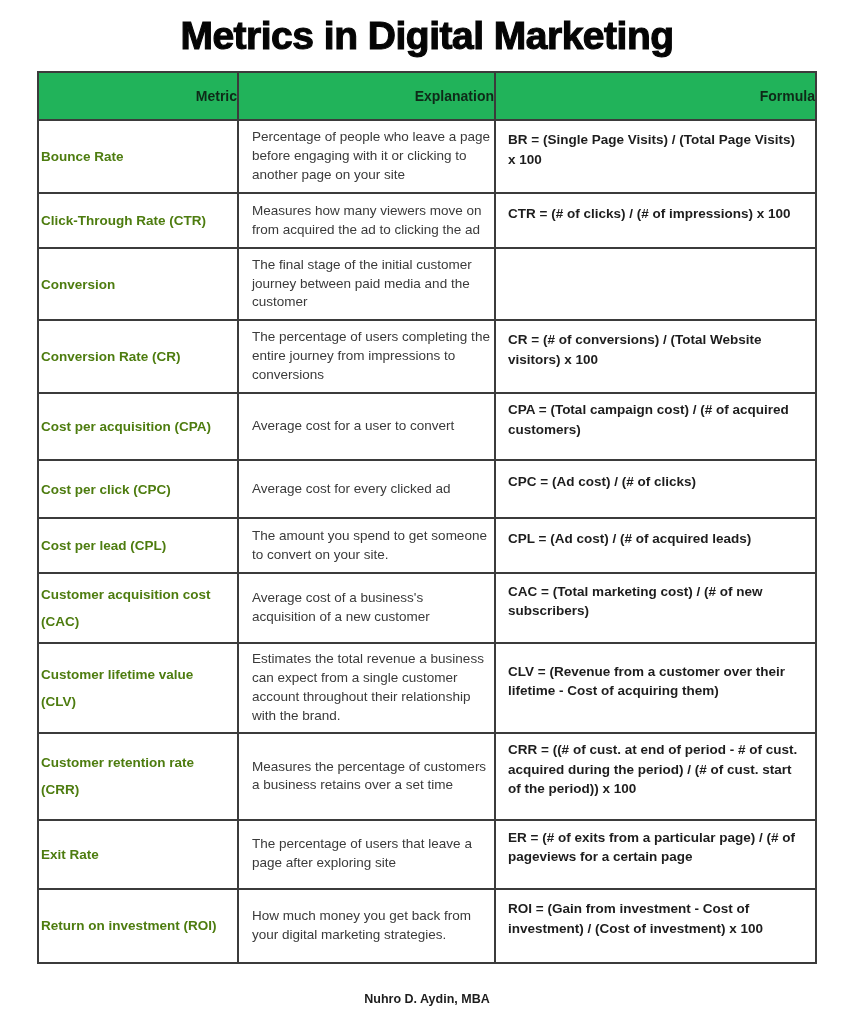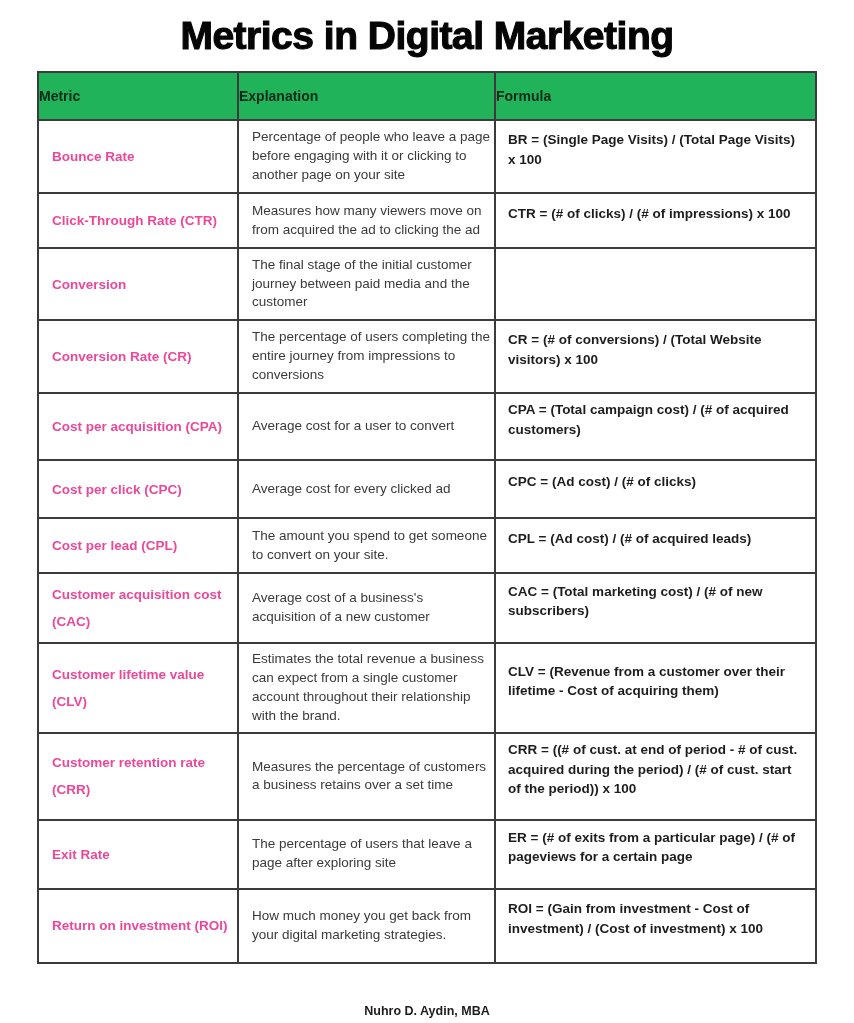--- a/index.html
+++ b/index.html
@@ -36,47 +36,47 @@
   table.metrics th, table.metrics td{
     border:2px solid var(--border-color);
     vertical-align:middle;
     font-size:13.5px;
   }
   table.metrics th{
     background:var(--header-bg);
     color:var(--header-text);
     font-weight:700;
     font-size:14px;
-    text-align:left;
+    text-align:right;
     height:48px;
   }
   td.metric{
     font-weight:700;
-    color:#ec4899;
-    padding:6px 8px 6px 13px;
+    color:#4d7c0f;
+    padding:6px 8px 6px 2px;
     line-height:2;
   }
   td.expl{
     font-weight:400;
     color:#3a3a3a;
     padding:6px 4px 6px 13px;
     line-height:1.4;
   }
   td.formula{
     font-weight:700;
     color:#1d1d1d;
     padding:6px 12px 20px 12px;
     line-height:1.45;
   }
   .footer{
     text-align:center;
     font-weight:700;
     font-size:12.5px;
     color:#1d1d1d;
-    margin-top:40px;
+    margin-top:28px;
   }
 </style>
 </head>
 <body>
 
 <div class="page">
 
   <h1 class="title">Metrics in Digital Marketing</h1>
 
   <table class="metrics">

